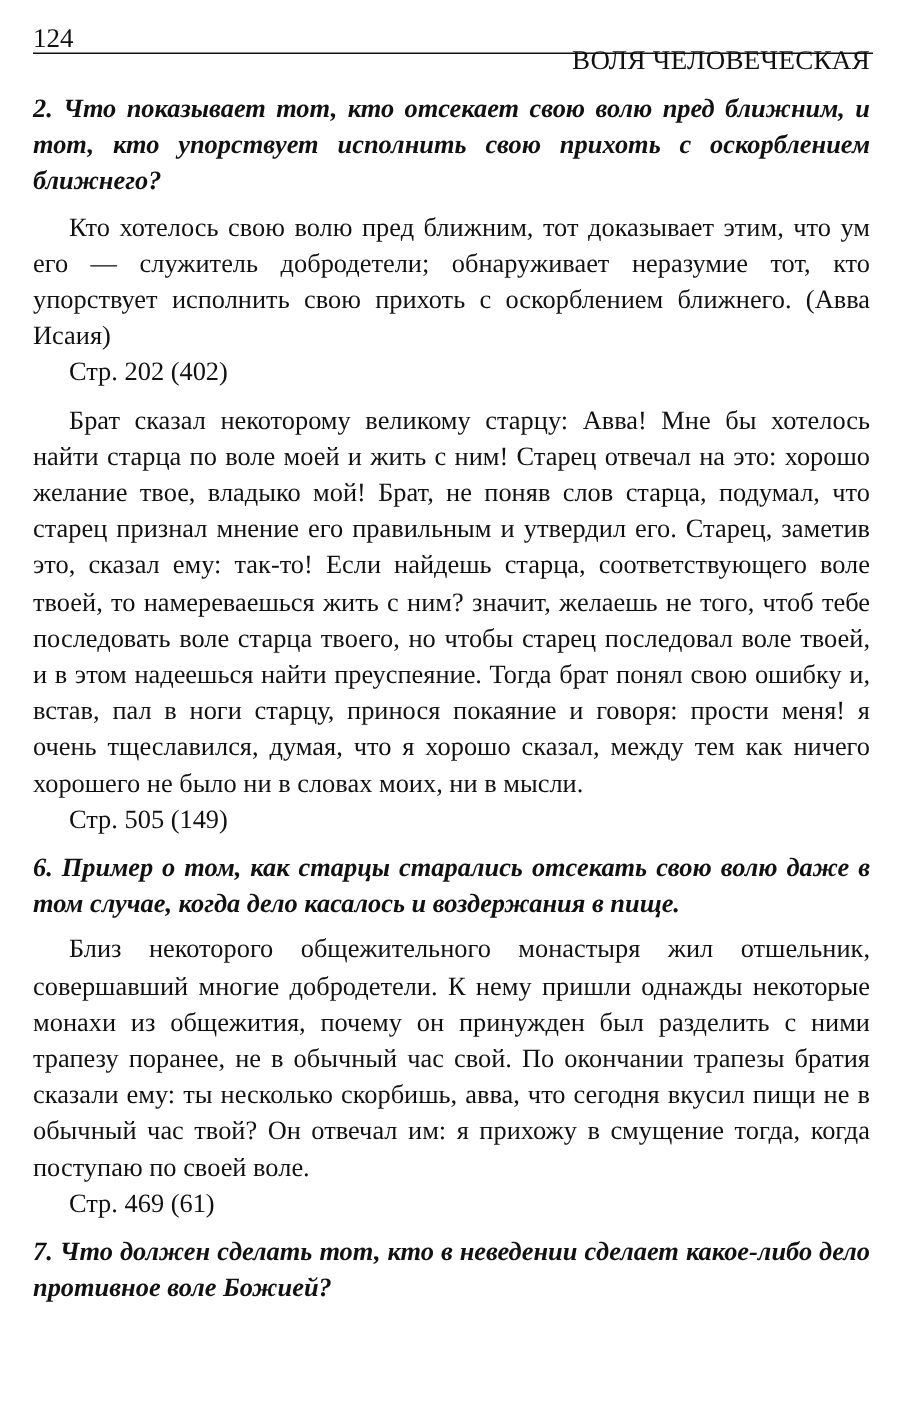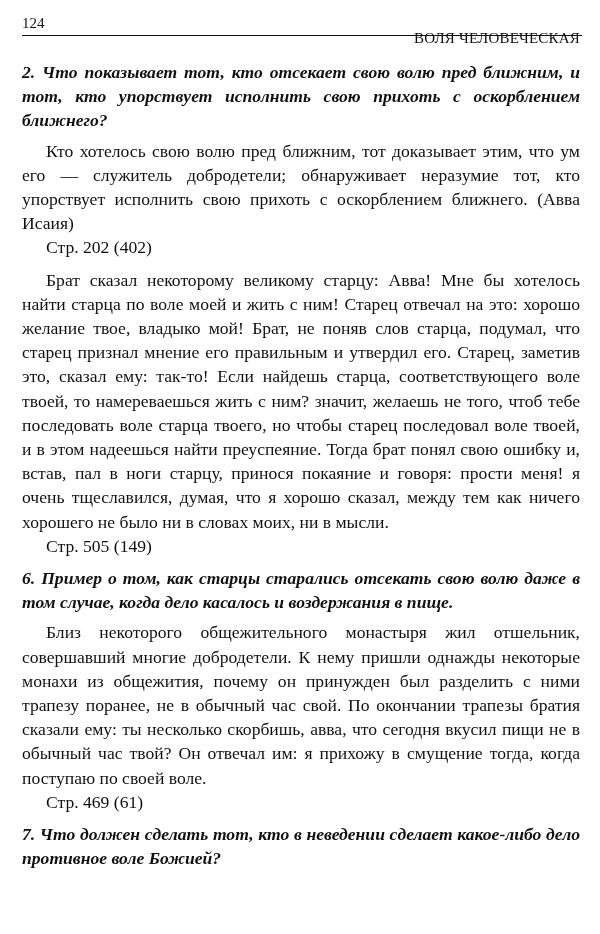--- a/index.html
+++ b/index.html
@@ -1,18 +1,18 @@
 <!DOCTYPE html>
 <html><head>
 <meta charset="utf-8">
 <style>
   html, body { margin: 0; padding: 0; background: #ffffff; }
   body { width: 600px; height: 934px; overflow: hidden; position: relative; color: #111; }
   .page { position: absolute; left: 22px; top: 0; width: 560px; }
-  .header { position: absolute; left: 0; top: 13px; width: 560px; height: 22px; border-bottom: 1.5px solid #111; font-family: "Liberation Serif", serif; font-size: 15px; }
+  .header { position: absolute; left: 0; top: 13px; width: 560px; height: 22px; border-bottom: 1.5px solid #111; font-family: "Liberation Serif", serif; font-size: 18px; }
   .header .num { position: absolute; left: 0; top: 2px; }
   .header .title { position: absolute; right: 2px; top: 17px; letter-spacing: 0.2px; text-align: right; }
   .content { position: absolute; left: 0; top: 60px; width: 558px; font-family: "Liberation Serif", serif; font-size: 17.6px; line-height: 24.2px; text-align: justify; }
   .q { font-weight: bold; font-style: italic; margin: 0 0 6px 0; hyphens: manual; }
   .p { text-indent: 24px; margin: 0; }
   .ref { text-indent: 24px; margin: 0 0 8px 0; }
 </style>
 </head>
 <body>
 

